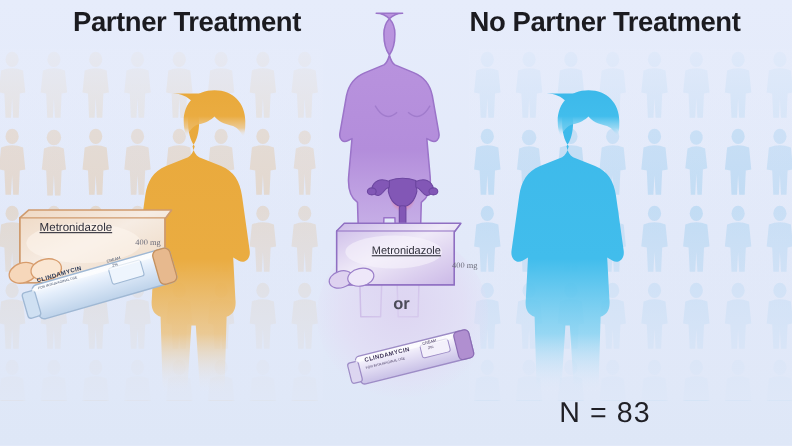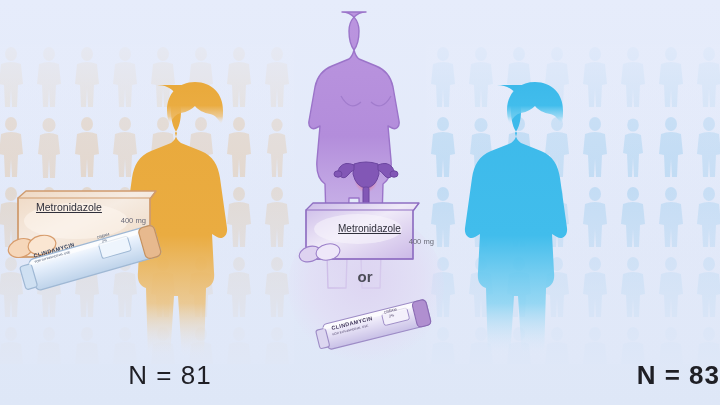--- a/index.html
+++ b/index.html
@@ -19,21 +19,21 @@
   }
   #heading-left{left:0;width:340px;text-align:center;}
   #heading-right{right:0;width:340px;text-align:center;}
 
   
   .nlabel{
     position:absolute;bottom:14px;
     font-size:26px;color:#1f1f25;letter-spacing:1px;white-space:nowrap;
   }
   #n-left{left:0;width:340px;text-align:center;}
-  #n-right{right:0;width:340px;text-align:right;font-weight:bold;}
+  #n-right{right:0;width:340px;text-align:center;}
 
   
   .crowd{position:absolute;top:44px;height:320px;overflow:hidden;}
   #crowd-left{left:-6px;width:300px;}
   #crowd-right{right:-6px;width:300px;}
   .crowd-row{display:flex;justify-content:flex-start;gap:4px;margin-bottom:6px;}
   .ghost{width:34px;height:64px;flex:0 0 34px;position:relative;}
   .ghost svg{width:100%;height:100%;display:block;}
   
   .crowd-fade{position:absolute;inset:0;pointer-events:none;
@@ -68,21 +68,21 @@
   #meds-center-tube{left:318px;top:286px;width:130px;height:70px;}
   .meds svg,.medsvg{width:100%;height:100%;display:block;overflow:visible;}
 
   
   #or-label{position:absolute;left:330px;top:268px;width:70px;text-align:center;
     font-size:15px;font-weight:bold;color:#4c4c58;}
 
   
   .boxtext{position:absolute;pointer-events:none;white-space:nowrap;}
   .boxtext .drug{font-size:10.5px;color:#2f2f3a;text-decoration:underline;}
-  .boxtext .dose{font-size:7.6px;color:#6a6a78;text-align:right;display:block;margin-top:1px;}
+  .boxtext .dose{font-size:7.6px;color:#6a6a78;text-align:right;display:block;margin-top:1px;font-family:Liberation Serif, serif;}
   #text-left-box{left:36px;top:197px;width:110px;}
   #text-left-box .drug{font-size:10.5px;}
   #text-center-box{left:338px;top:218px;width:96px;}
   #text-center-box .drug{font-size:10px;}
 
   .tubebrand{position:absolute;font-size:5.4px;letter-spacing:.4px;
     color:#2d3c59;font-weight:bold;white-space:nowrap;pointer-events:none;}
   .tubesub{position:absolute;font-size:3.1px;color:#41506c;white-space:nowrap;pointer-events:none;}
   .tubecream{position:absolute;font-size:3.6px;color:#3b4a64;white-space:nowrap;
     text-align:center;pointer-events:none;line-height:1.35;}
@@ -928,17 +928,18 @@
       </g>
     </svg>
   </div>
   <div class="tubebrand" style="left:331px;top:320px;transform:rotate(-14deg);color:#3d3258;">CLINDAMYCIN</div>
   <div class="tubesub" style="left:332px;top:328px;transform:rotate(-14deg);color:#4d4168;">FOR INTRAVAGINAL USE</div>
   <div class="tubecream" style="left:379px;top:309px;width:24px;transform:rotate(-14deg);color:#45395f;">
     <span>CREAM</span><br>
     <span>2%</span>
   </div>
 
-
-  <div class="nlabel" id="n-left">N = 81</div>
+  <div class="heading" id="heading-left">Partner Treatment</div>
+  <div class="heading" id="heading-right">No Partner Treatment</div>
+
   <div class="nlabel" id="n-right">N = 83</div>
 
 </div>
 
 </body></html>

